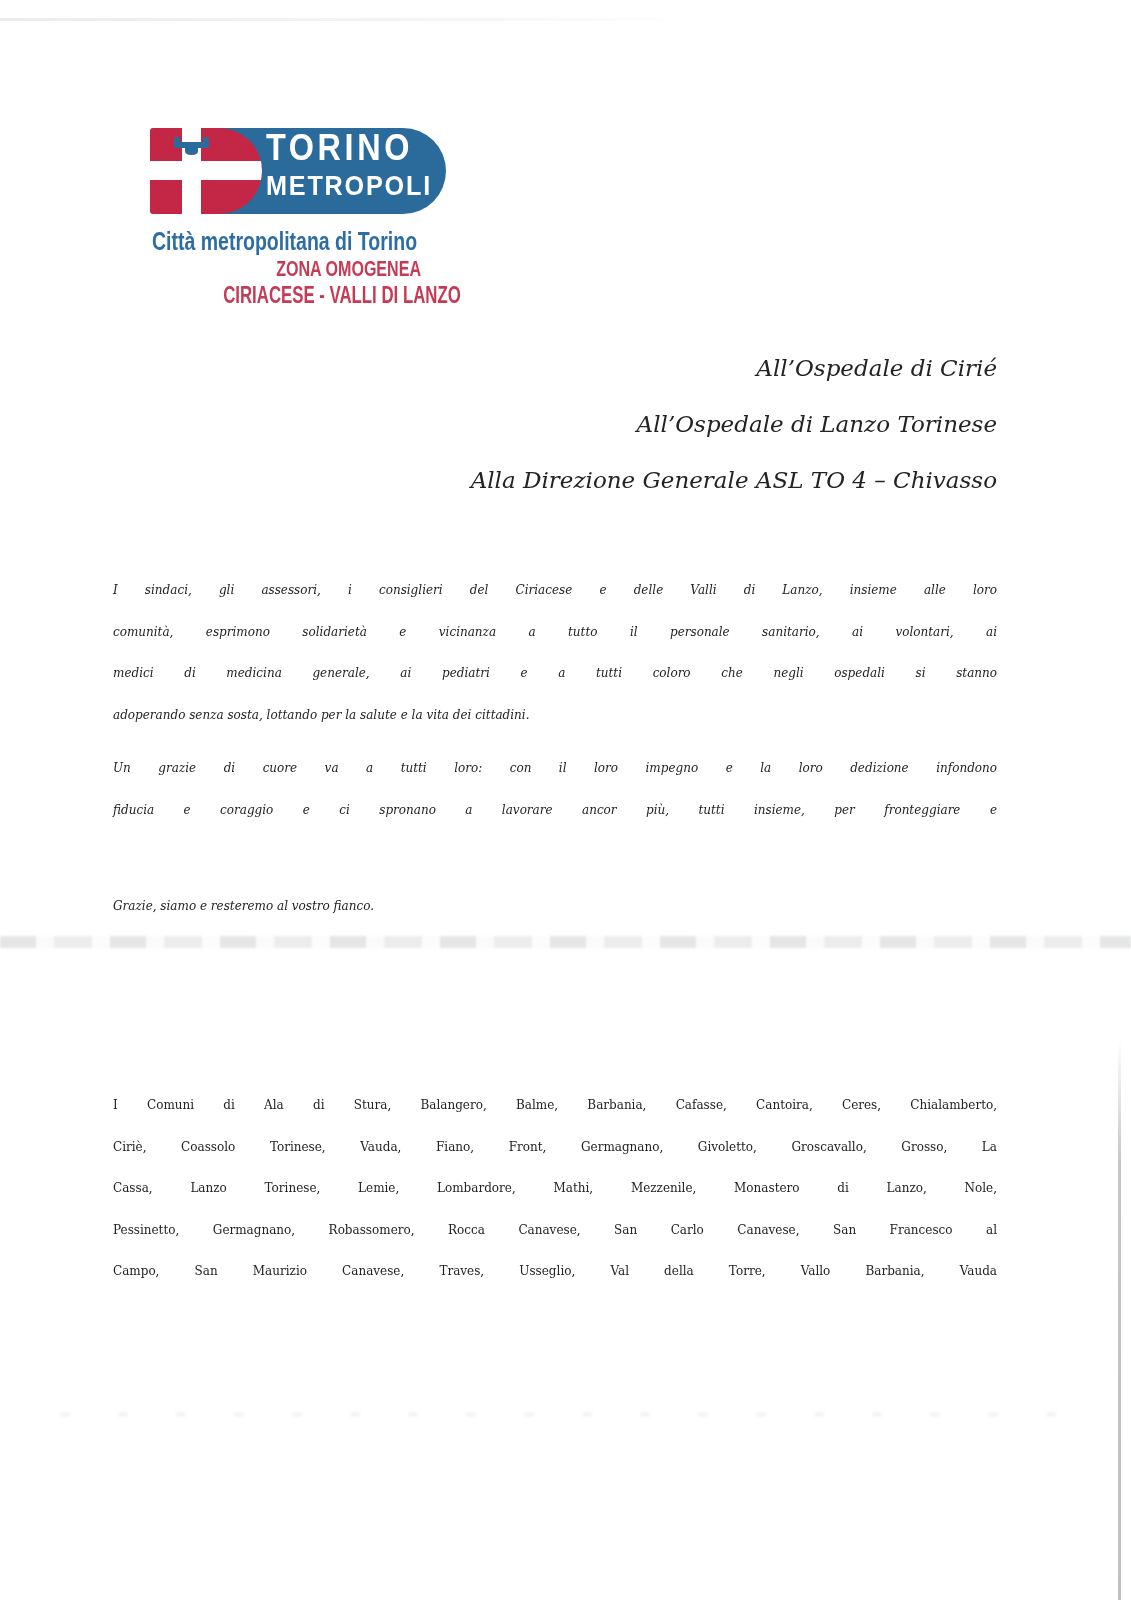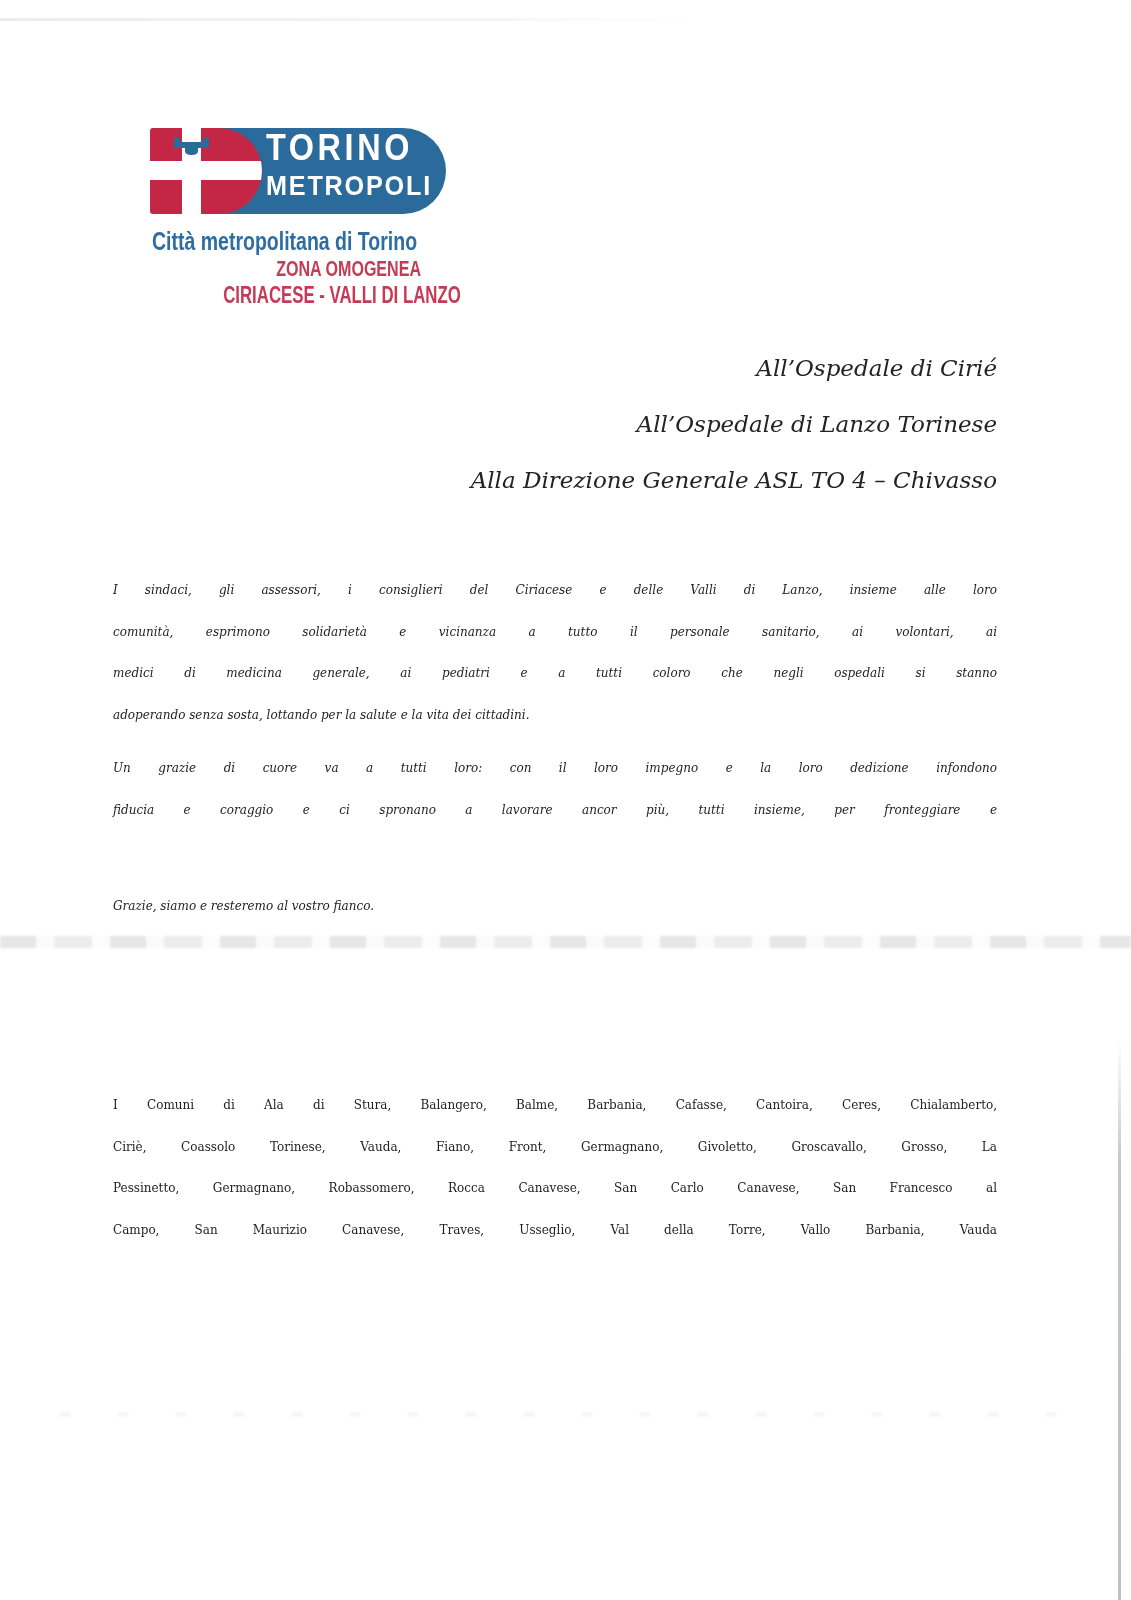--- a/index.html
+++ b/index.html
@@ -113,17 +113,18 @@
     <div class="jline">fiducia e coraggio e ci spronano a lavorare ancor più, tutti insieme, per fronteggiare e</div>
   </div>
 
   <div class="para italic p3">
     <div class="jline-last">Grazie, siamo e resteremo al vostro fianco.</div>
   </div>
 
   <div class="para communes">
     <div class="jline">I Comuni di Ala di Stura, Balangero, Balme, Barbania, Cafasse, Cantoira, Ceres, Chialamberto,</div>
     <div class="jline">Ciriè, Coassolo Torinese, Vauda, Fiano, Front, Germagnano, Givoletto, Groscavallo, Grosso, La</div>
+    <div class="jline">Cassa, Lanzo Torinese, Lemie, Lombardore, Mathi, Mezzenile, Monastero di Lanzo, Nole,</div>
     <div class="jline">Pessinetto, Germagnano, Robassomero, Rocca Canavese, San Carlo Canavese, San Francesco al</div>
     <div class="jline">Campo, San Maurizio Canavese, Traves, Usseglio, Val della Torre, Vallo Barbania, Vauda</div>
   </div>
 
 </div>
 
 </body></html>

